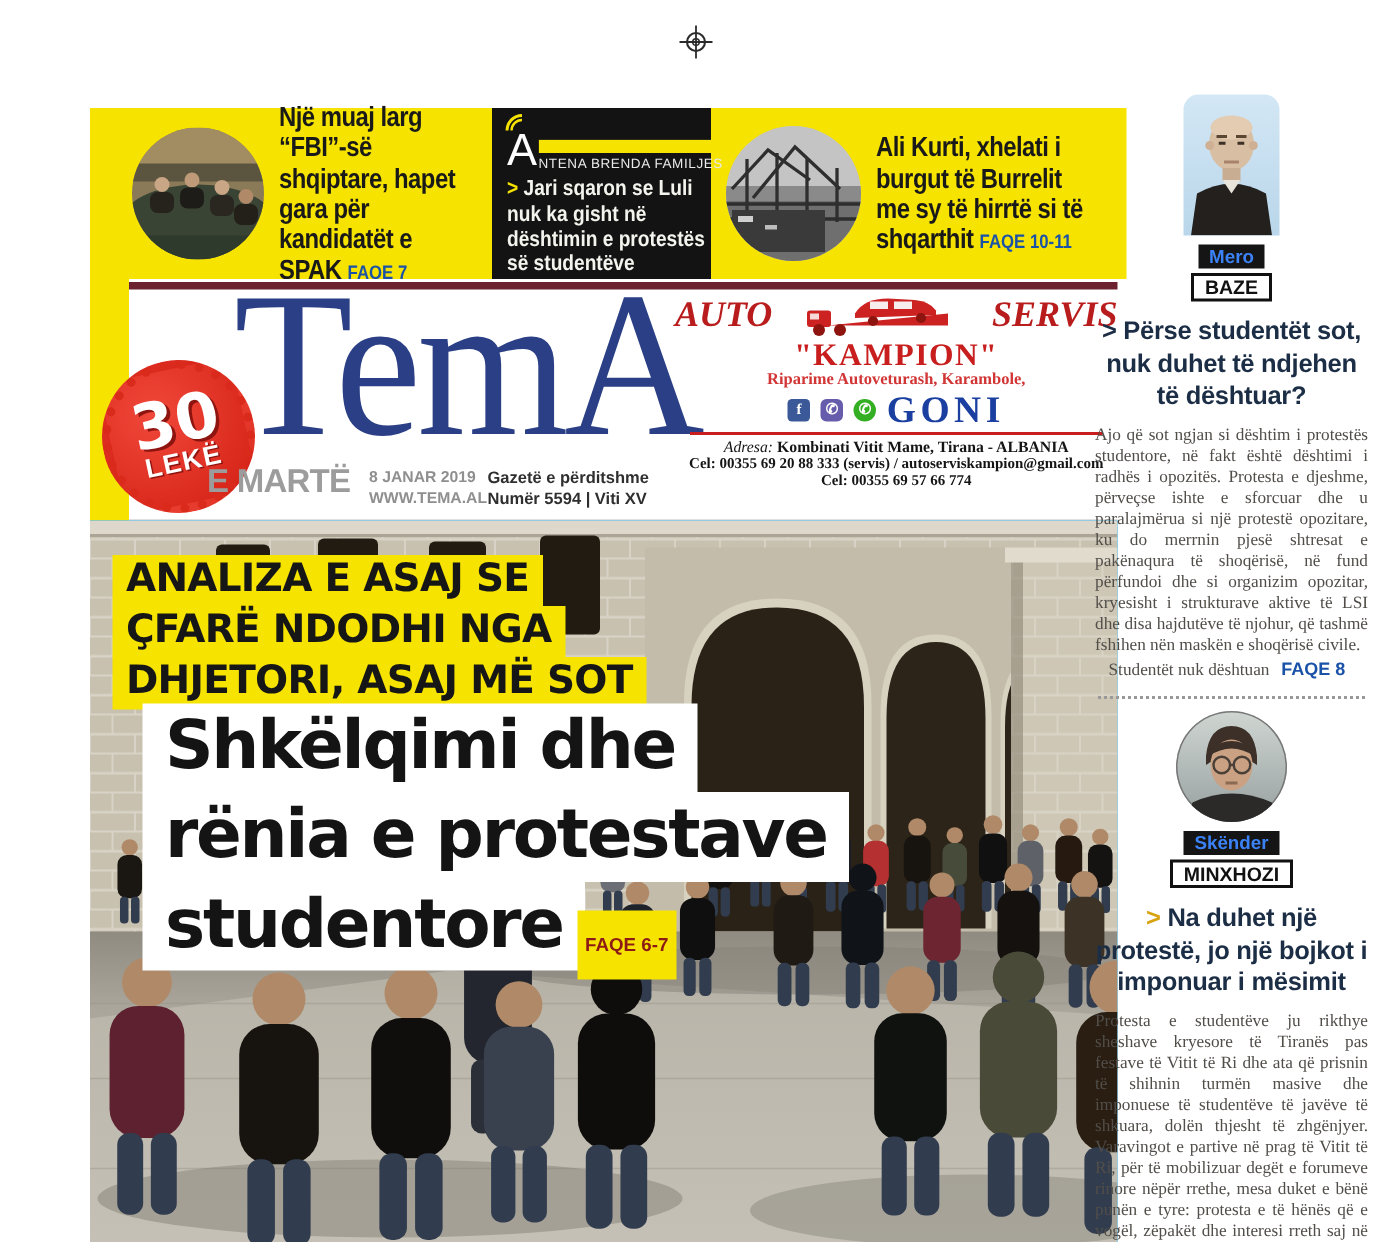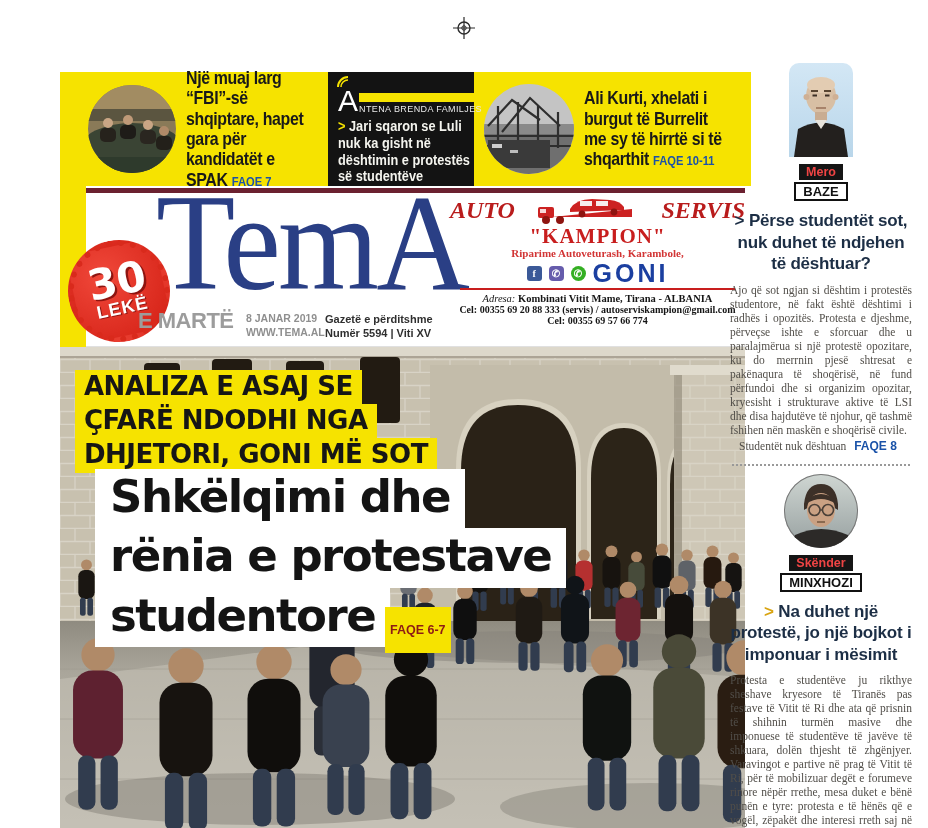--- a/index.html
+++ b/index.html
@@ -52,21 +52,21 @@
   
   .ad { position:absolute; left:390px; top:9px; width:295px; height:150px; text-align:center; font-family:"Liberation Serif",serif; }
   .ad-row1 { display:flex; justify-content:space-between; align-items:center; gap:8px; color:#b91c1c; font-style:italic; font-weight:700; font-size:24px; }
   .ad-name { color:#c81e1e; font-weight:700; font-size:21px; letter-spacing:1px; line-height:1.05; }
   .ad-serv { color:#d23535; font-weight:700; font-size:11px; line-height:1.15; }
   .goni-row { display:flex; justify-content:center; align-items:center; gap:7px; margin-top:1px; }
   .sicon { width:15px; height:15px; display:flex; align-items:center; justify-content:center; color:#fff; font-size:10px; font-weight:700; font-family:"Liberation Sans",sans-serif; }
   .fb { background:#3b5998; border-radius:3px; font-family:"Liberation Serif",serif; }
   .vb { background:#665cac; border-radius:4px; }
   .wa { background:#34af23; border-radius:50%; }
-  .goni { color:#1b3fa0; font-weight:700; font-size:25px; letter-spacing:3px; font-family:Liberation Sans, sans-serif; line-height:1; }
+  .goni { color:#1b3fa0; font-weight:700; font-size:25px; letter-spacing:3px; font-family:Liberation Serif, serif; line-height:1; }
   .ad-rule { height:2px; background:#c81e1e; margin:2px 10px 3px; }
   .ad-addr { font-size:10.5px; color:#151515; }
   .ad-addr .lbl { font-style:italic; }
   .ad-addr b { font-weight:700; }
   .ad-cel { font-size:10px; color:#151515; font-weight:700;text-align:center; }
 
   
   .photo { position:absolute; left:60px; top:347px; width:685px; height:481px; overflow:hidden; background:#0ea5e9; }
   .scene { position:absolute; left:0; top:0; }
   .kicker { position:absolute; left:15px; top:23px; display:flex; flex-direction:column; align-items:flex-start; }
@@ -77,21 +77,21 @@
                    font-size:45px; line-height:1.14; padding:2px 15px 6px; letter-spacing:-1.5px; }
   .faqe-tag { position:absolute; left:325px; top:260px; background:var(--yellow); color:#8d1b15;
               font-size:12.5px; font-weight:700; padding:16px 5px; }
 
   
   .rightcol { position:absolute; left:730px; top:55px; width:182px; height:773px; overflow:hidden; text-align:center; }
   .p1 { width:64px; height:94px; margin:8px auto 5px; border-radius:10px 10px 0 0;
         background:linear-gradient(#d3e7f5,#b9d6ea); overflow:hidden; }
   .p2 { width:74px; height:74px; margin:6px auto 5px; border-radius:50%;
         background:linear-gradient(#cfd6d2,#97a0a0); overflow:hidden; box-shadow:inset 0 0 0 1px #777; }
-  .nf { display:inline-block; background:#151515; color:#ef4444; font-size:12.5px; font-weight:700; padding:1px 7px; }
+  .nf { display:inline-block; background:#151515; color:#3b82f6; font-size:12.5px; font-weight:700; padding:1px 7px; }
   .nl { display:inline-block; background:#fff; color:#111; border:2px solid #111; font-size:13px; font-weight:700; padding:0 7px; margin-top:2px; }
   .col-head { margin-top:9px; font-size:17px; font-weight:700; color:var(--navy); line-height:1.27; letter-spacing:-.2px; }
   .arr-n { color:var(--navy); } .arr-g { color:#d9a411; }
   .col-body { margin-top:8px; text-align:justify; font-family:"Liberation Serif",serif; font-size:11.5px; line-height:1.22; color:#514e49; }
   .col-foot { text-align:left; font-family:"Liberation Serif",serif; font-size:11.5px; line-height:1.22; color:#514e49; margin-top:2px; text-indent:9px; }
   .col-foot .faqe { font-family:"Liberation Sans",sans-serif; font-size:12px; margin-left:5px; }
   .divider { border-top:2px dotted #999; margin:10px 2px 8px; }
 </style>
 </head>
 <body>
@@ -316,21 +316,21 @@
       <use href="#prsG" transform="translate(256,306) scale(3)" style="--c:#39414f"></use>
       <use href="#prsG" transform="translate(318,294) scale(3.3)" style="--c:#0f0d0b;--s:#0f0d0b"></use>
       <use href="#prsG" transform="translate(516,296) scale(3.1)" style="--c:#101210"></use>
       <use href="#prsG" transform="translate(586,286) scale(3.3)" style="--c:#4a4a38;--s:#4a4a38"></use>
       <use href="#prsG" transform="translate(650,292) scale(3.4)" style="--c:#2a1d12"></use>
     </svg>
 
     <div class="kicker">
       <span>ANALIZA E ASAJ SE</span>
       <span>ÇFARË NDODHI NGA</span>
-      <span>DHJETORI, GONI MË SOT</span>
+      <span>DHJETORI, ASAJ MË SOT</span>
     </div>
     <div class="headline">
       <span>Shkëlqimi dhe</span>
       <span>rënia e protestave</span>
       <span>studentore</span>
     </div>
     <div class="faqe-tag">FAQE 6-7</div>
   </div>
 
   <aside class="rightcol">

